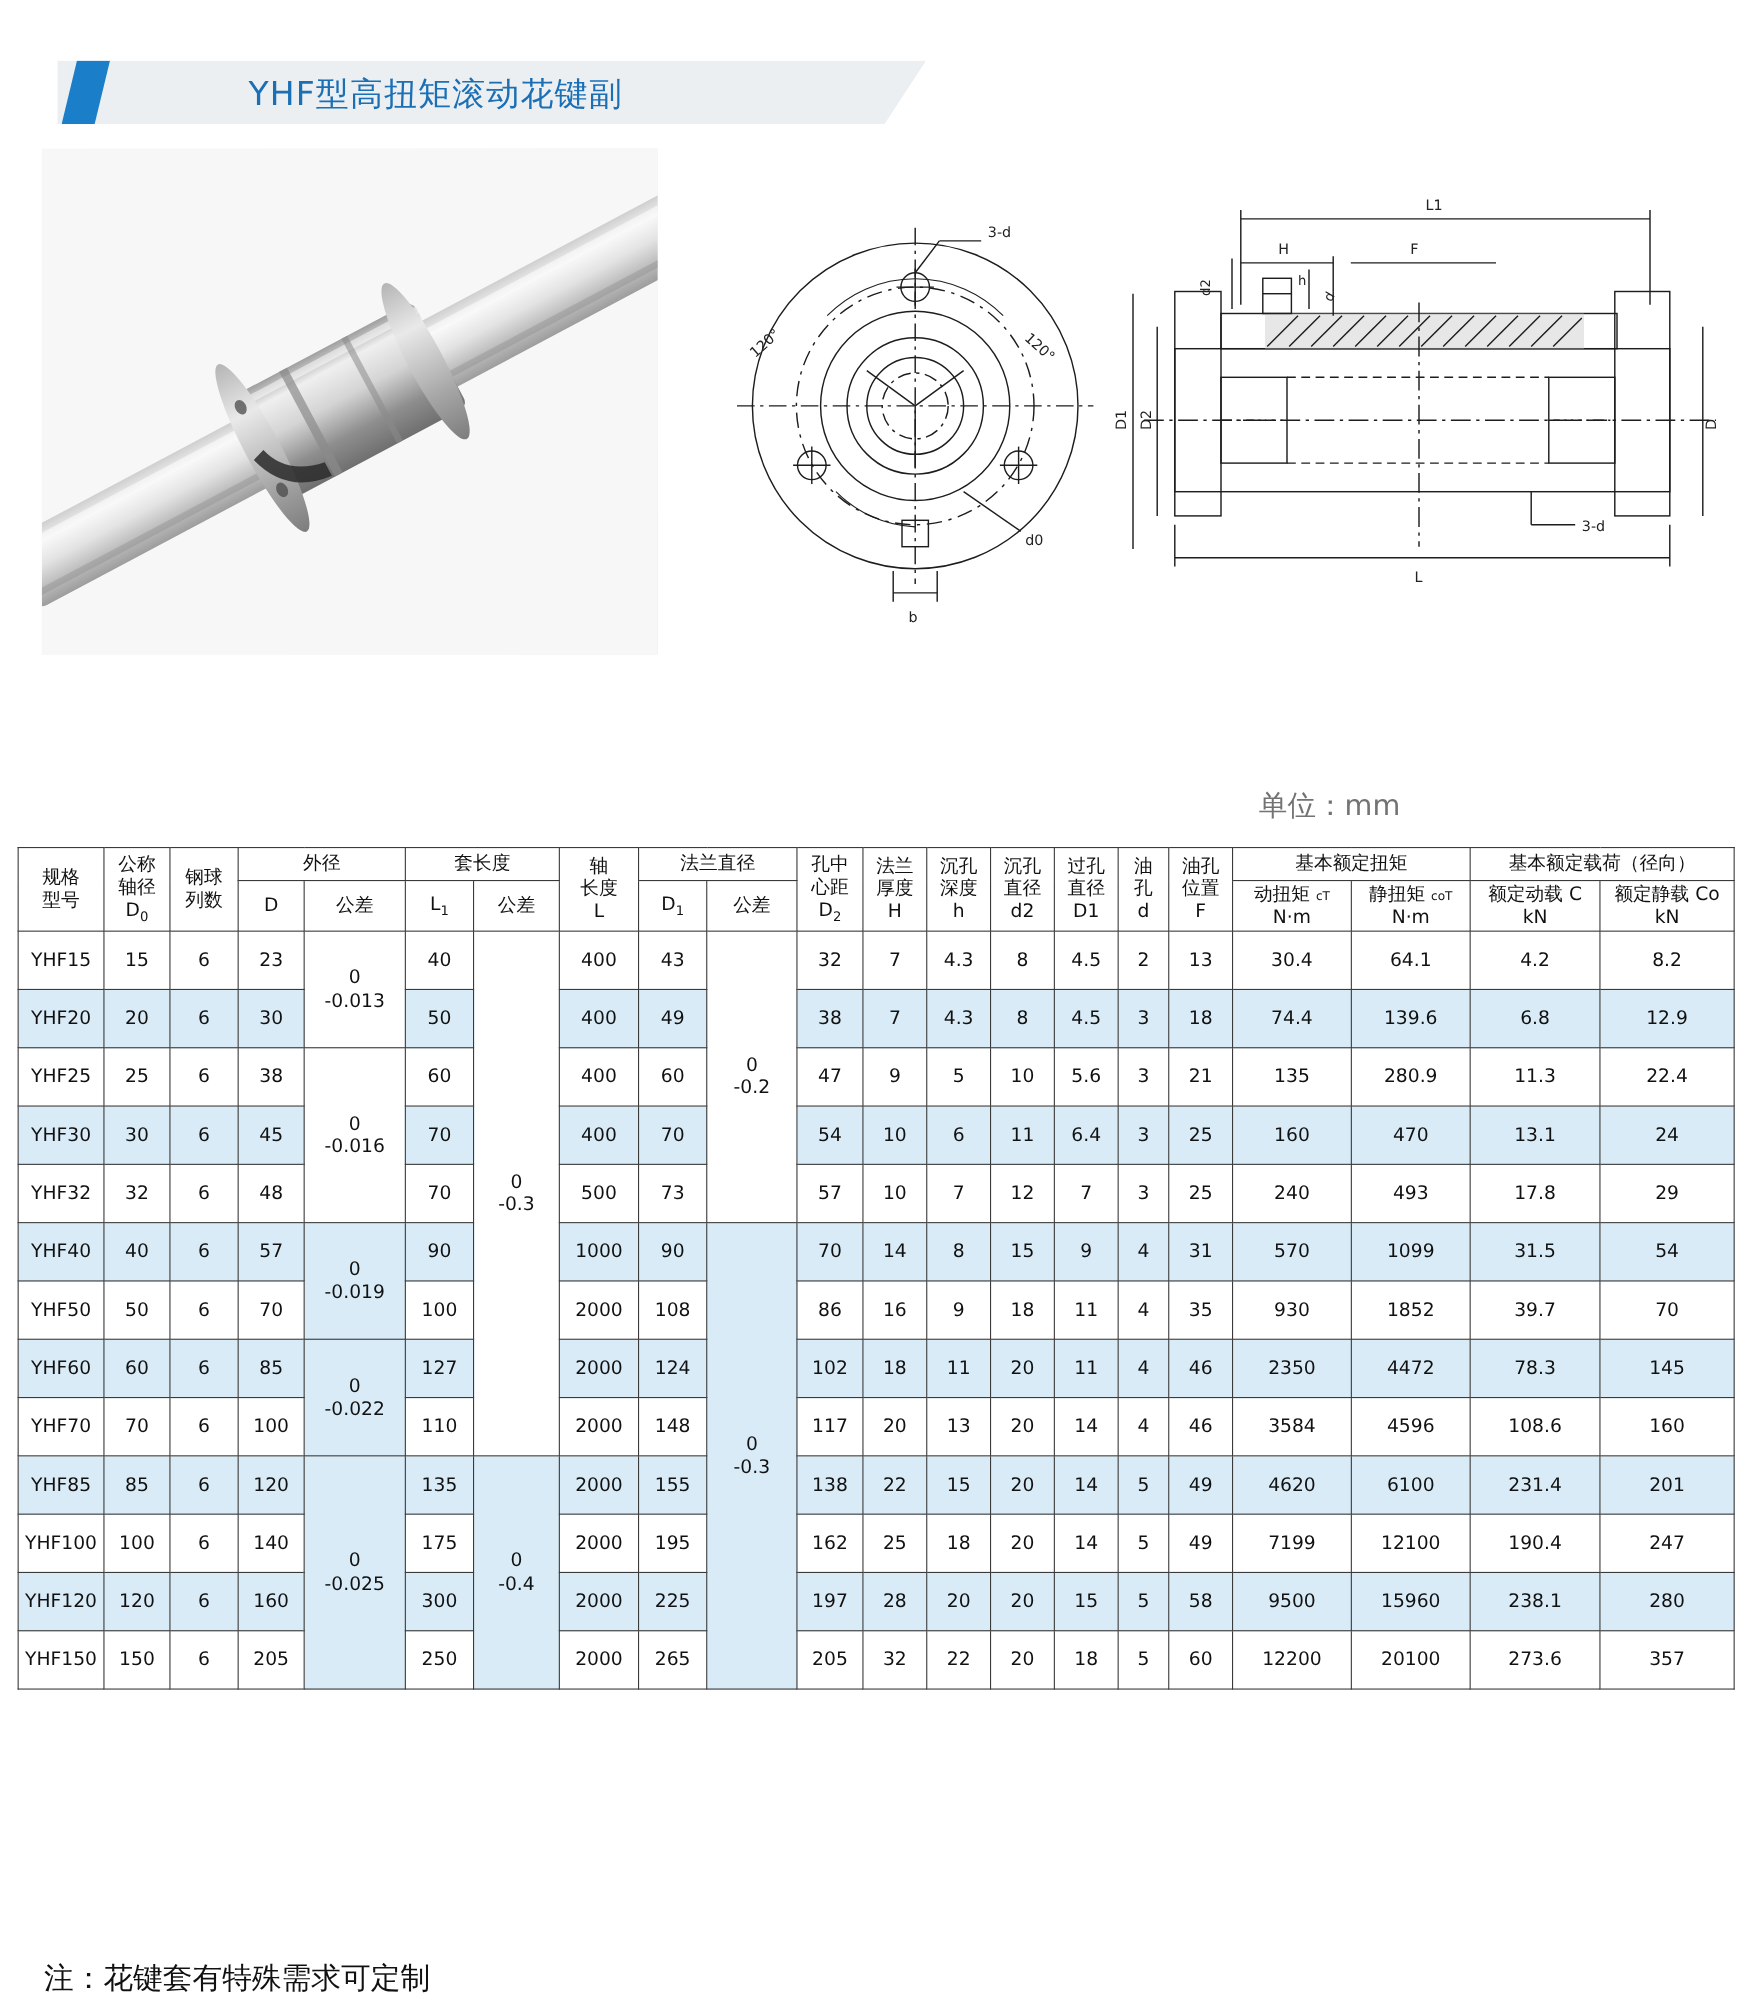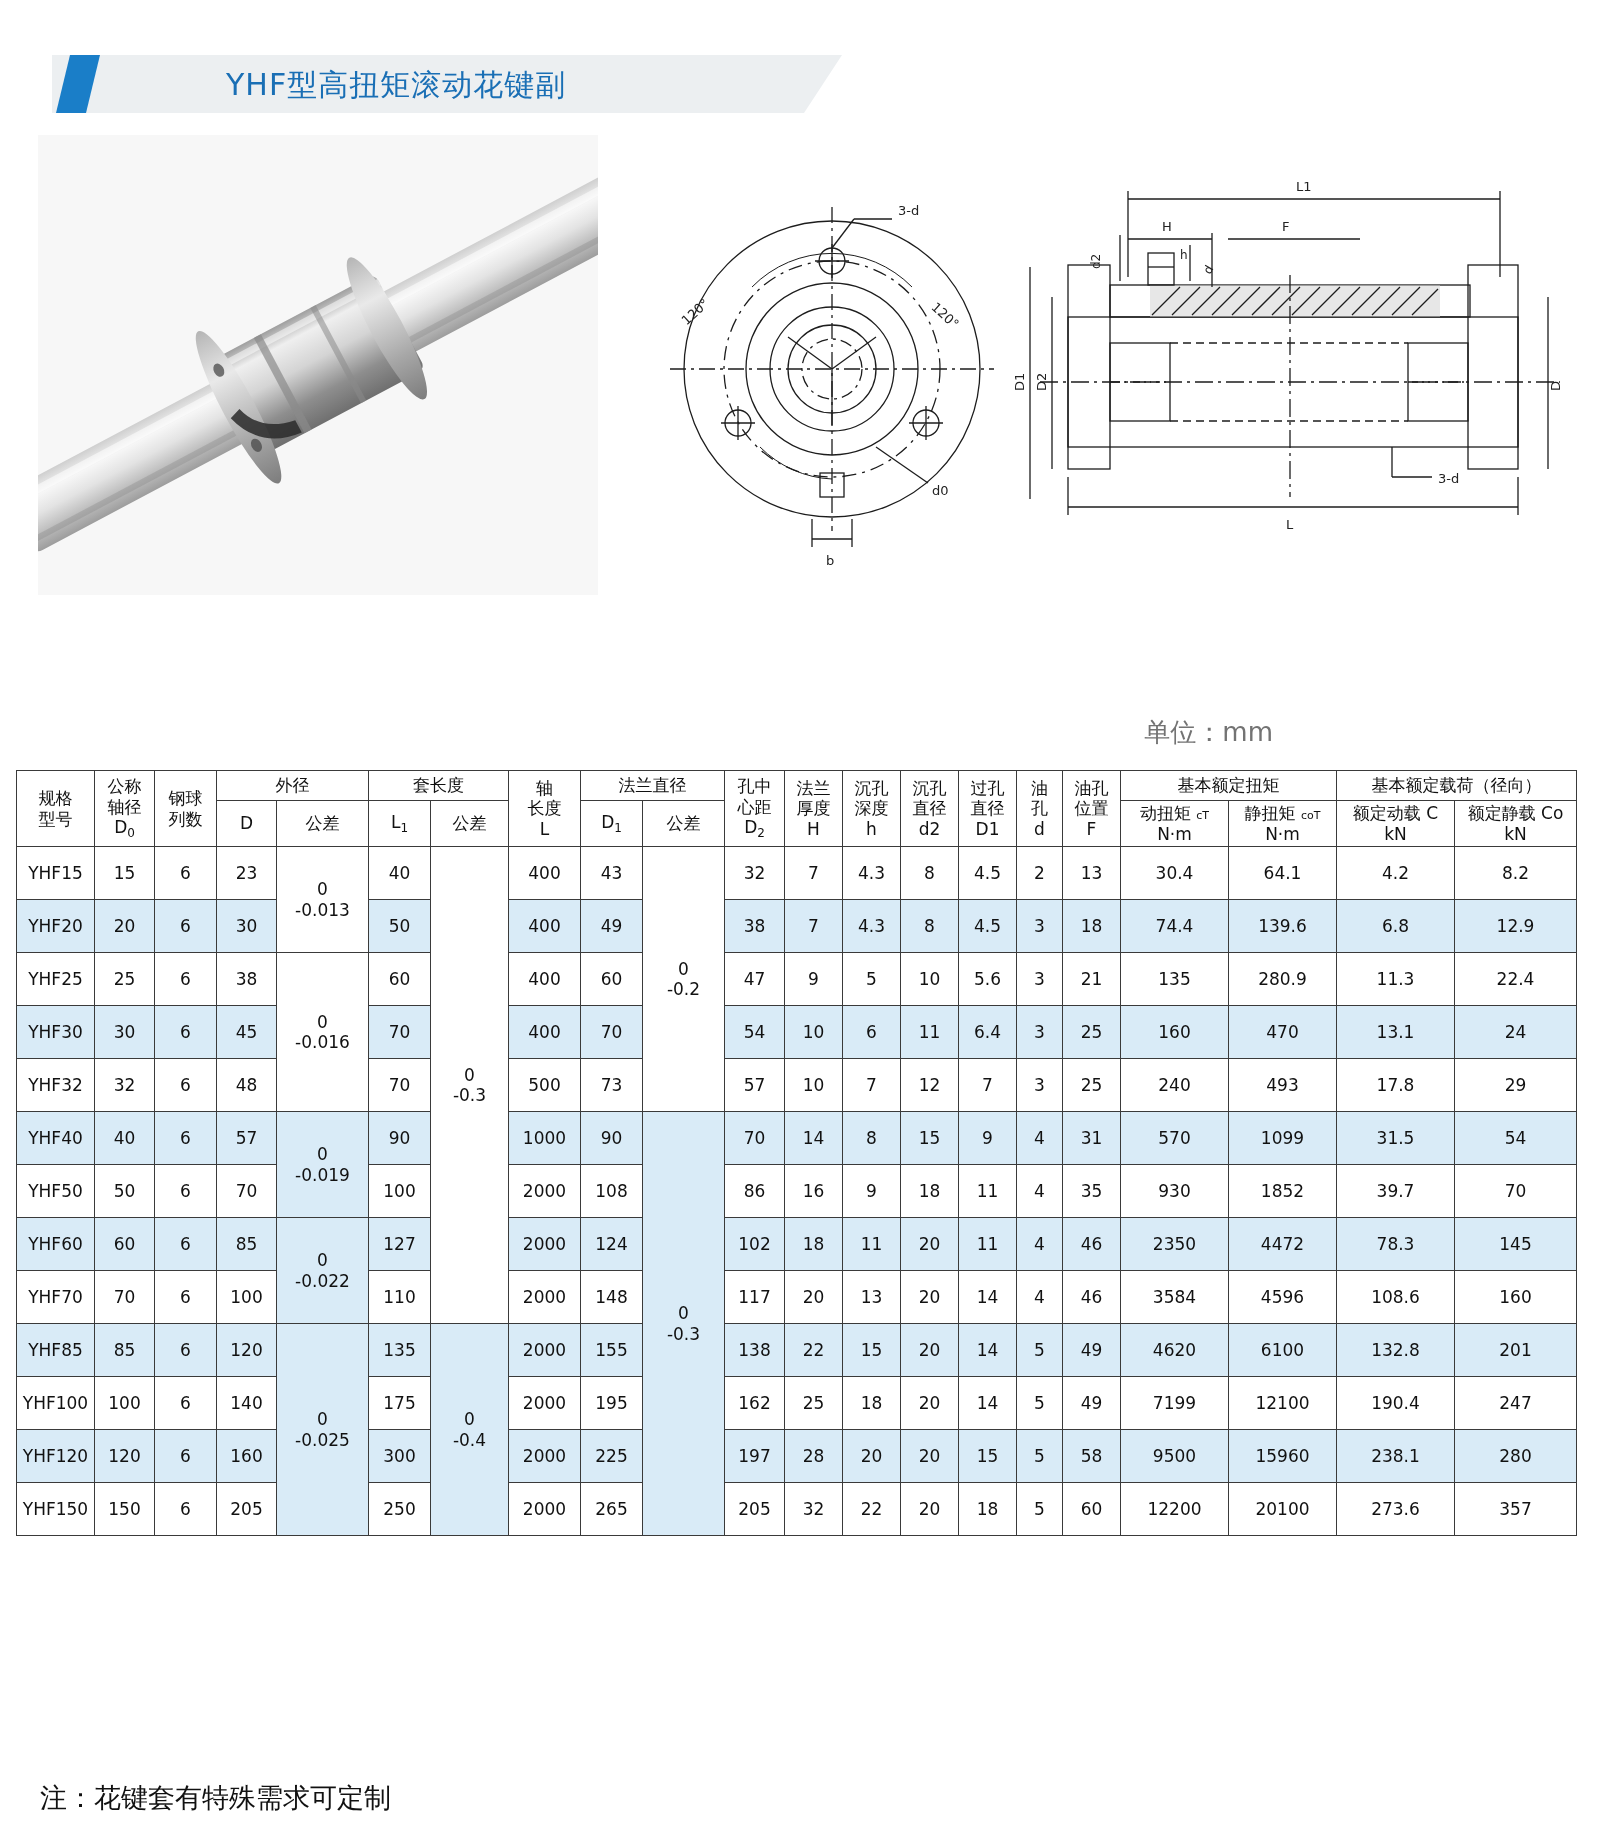--- a/index.html
+++ b/index.html
@@ -588,21 +588,21 @@
           <td>155</td>
           <td>138</td>
           <td>22</td>
           <td>15</td>
           <td>20</td>
           <td>14</td>
           <td>5</td>
           <td>49</td>
           <td>4620</td>
           <td>6100</td>
-          <td>132.8</td>
+          <td>231.4</td>
           <td>201</td>
         </tr>
 
         <tr>
           <td>YHF100</td>
           <td>100</td>
           <td>6</td>
           <td>140</td>
           <td>175</td>
           <td>2000</td>

